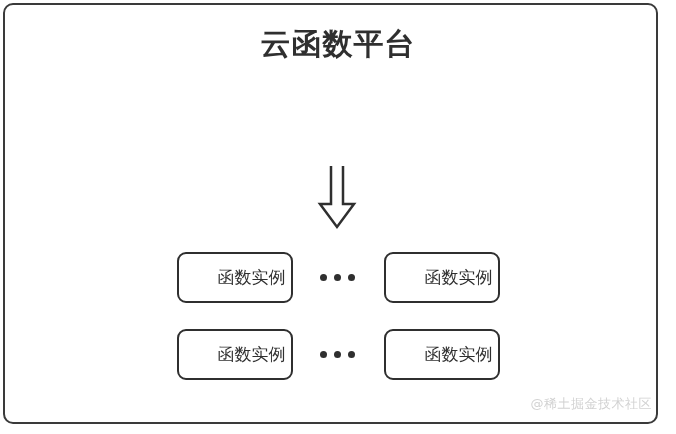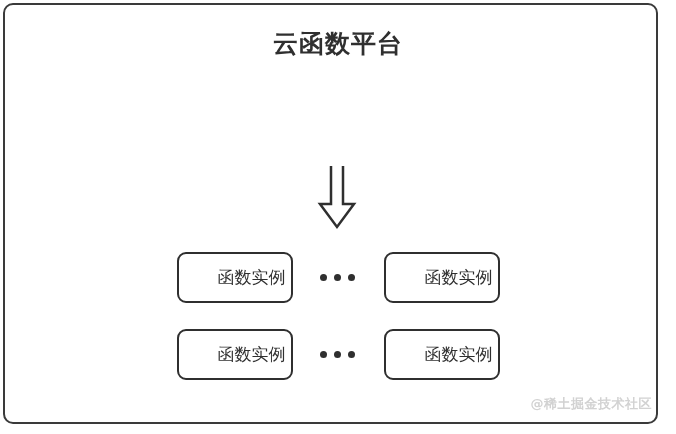--- a/index.html
+++ b/index.html
@@ -31,21 +31,21 @@
     border-radius: 10px;
     background: #ffffff;
   }
   
   #platform-title {
     position: absolute;
     left: 0;
     top: 26px;
     width: 676px;
     text-align: center;
-    font-size: 25px;
+    font-size: 30px;
     font-weight: bold;
     color: #2f2f2f;
     letter-spacing: 1px;
     line-height: 36px;
     white-space: nowrap;
   }
   
   #cloud-function-box {
     position: absolute;
     left: 256px;
@@ -125,21 +125,20 @@
   }
   
   #watermark {
     position: absolute;
     right: 24px;
     bottom: 21px;
     font-size: 13px;
     color: #d2d2d2;
     letter-spacing: 0.5px;
     white-space: nowrap;
-    font-weight: bold;
   }
 </style>
 </head>
 <body>
 
 <div id="canvas">
 
   <div id="platform-frame"></div>
 
   <div id="platform-title">云函数平台</div>

